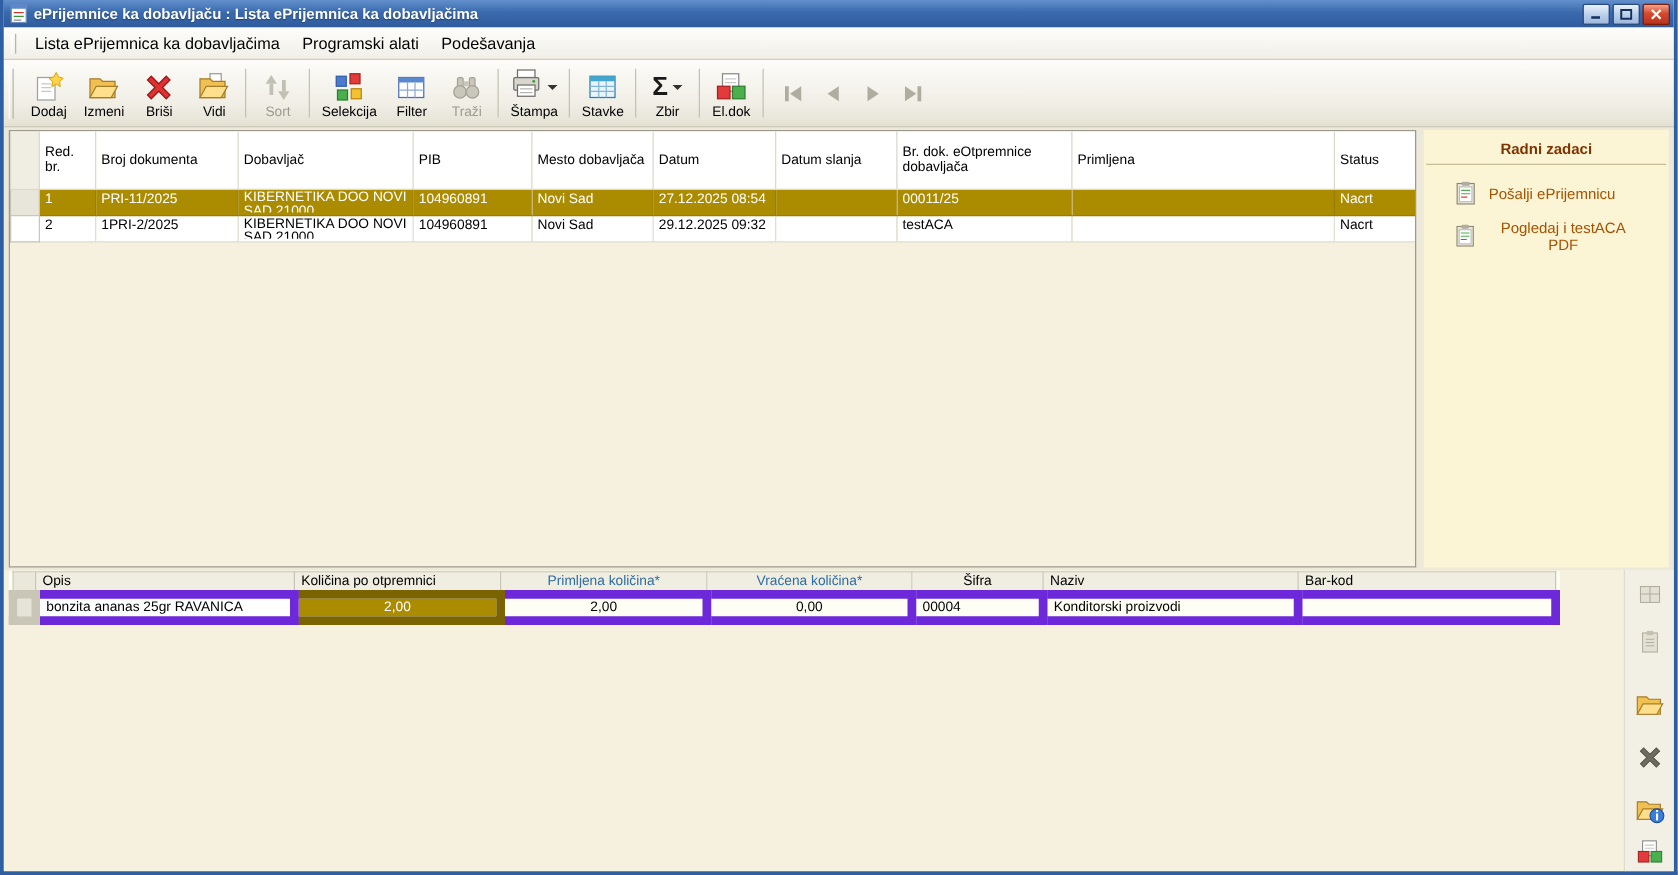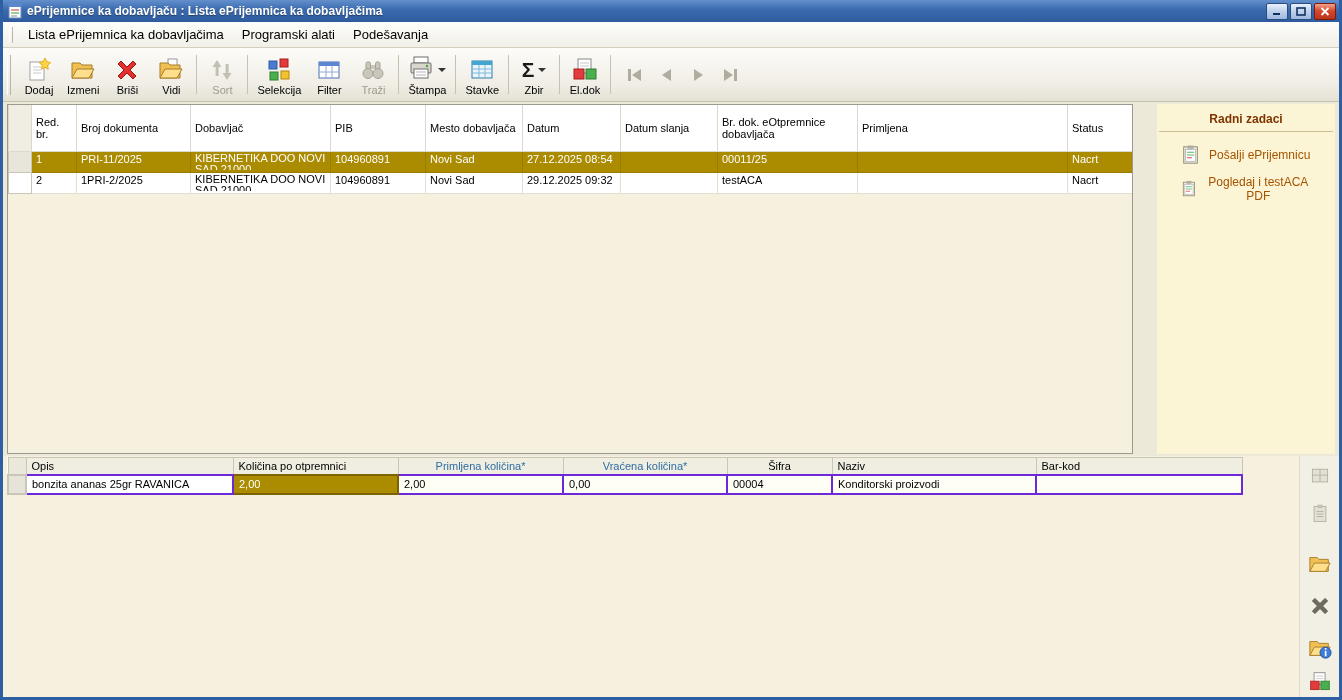--- a/index.html
+++ b/index.html
@@ -50,21 +50,21 @@
   .tsep { width:1px; background:#C6C2B2; margin:6px 3px; }
   .dd-arrow { width:0; height:0; border-left:4px solid transparent; border-right:4px solid transparent; border-top:4px solid #333; margin-left:2px; }
   .sigma { font-size:21px; font-weight:bold; color:#1A1A1A; line-height:21px; }
   .navgrp { display:flex; align-items:center; gap:4px; margin-left:6px; }
   .navbtn { width:28px; height:28px; display:flex; align-items:center; justify-content:center; gap:1px; cursor:default; }
   .tri-l { width:0; height:0; border-top:6px solid transparent; border-bottom:6px solid transparent; border-right:9px solid #AFACA0; }
   .tri-r { width:0; height:0; border-top:6px solid transparent; border-bottom:6px solid transparent; border-left:9px solid #AFACA0; }
   .nbar { width:3px; height:12px; background:#AFACA0; }
 
   
-  .main { flex:0 0 354px; display:flex; padding:2px 4px; gap:24px; background:#ECE9D8; }
+  .main { flex:0 0 354px; display:flex; padding:2px 4px; gap:6px; background:#ECE9D8; }
   .gridwrap { width:1126px; border:1px solid #9C9A8E; background:#F6F0DE; overflow:hidden; }
   table.dgrid { border-collapse:collapse; table-layout:fixed; width:1124px; font-size:11px; }
   .dgrid th { background:#FFFFFF; border:1px solid #DCD9CC; border-top:none;
     font-weight:normal; text-align:left; padding:2px 4px; vertical-align:middle; height:46px; color:#000; }
   .dgrid th.gutterh { background:#F0EEE3; }
   .dgrid tr.datarow { height:21px; }
   .dgrid td { border:1px solid #E2DFD2; padding:1px 4px; overflow:hidden; white-space:nowrap; vertical-align:top; }
   .dgrid td.gutter { background:#E8E5DA; border:1px solid #C9C6B8; }
   .dgrid tr.sel td { background:#AB8B00; color:#FFFFFF; border-color:#9A7D00; }
   .dgrid tr.sel td.gutter { background:#E8E5DA; border-color:#C9C6B8; }
@@ -86,24 +86,24 @@
     color:#0000C8; font-weight:bold; font-size:12px;
   }
   .bottom { flex:1; display:flex; background:#F6F0DE; position:relative; }
   .bwrap { padding:1px 0 0 4px; }
   table.igrid { border-collapse:collapse; table-layout:fixed; width:1234px; font-size:11px; background:#FFFEF5; }
   .igrid th { background:#F0EEE1; border:1px solid #C9C6B8; font-weight:normal; text-align:left;
     padding:1px 5px; height:17px; color:#000; white-space:nowrap; overflow:hidden; }
   .igrid th.hdr-blue { color:#2E6DA4; text-align:center; }
   .igrid th.hdr-c { text-align:center; }
   .igrid th.gutterh { background:#EAE7DB; }
-  .igrid td { border:2px solid #6d28d9; padding:1px 5px; height:19px; background:#FFFEF5;
+  .igrid td { border:7px solid #6d28d9; padding:1px 5px; height:19px; background:#FFFEF5;
     white-space:nowrap; overflow:hidden; color:#000; }
   .igrid td.gutter { background:#E6E3D8; border-color:#C9C6B8; }
-  .igrid td.num { text-align:left;margin-left:47px; }
+  .igrid td.num { text-align:center;margin-left:47px; }
   .igrid td.sel { background:#AB8B00; color:#FFFFFF; border-color:#7A6300; }
 
   .rstrip { position:absolute; right:0; top:0; bottom:0; width:40px; background:#F2EFE4;
     border-left:1px solid #E0DCCC; display:flex; flex-direction:column; align-items:center; padding-top:4px; }
   .rbtn { width:28px; height:28px; display:flex; align-items:center; justify-content:center; cursor:pointer; border-radius:2px; }
   .rbtn.disabled { cursor:default; }
 </style>
 </head>
 <body>
 

